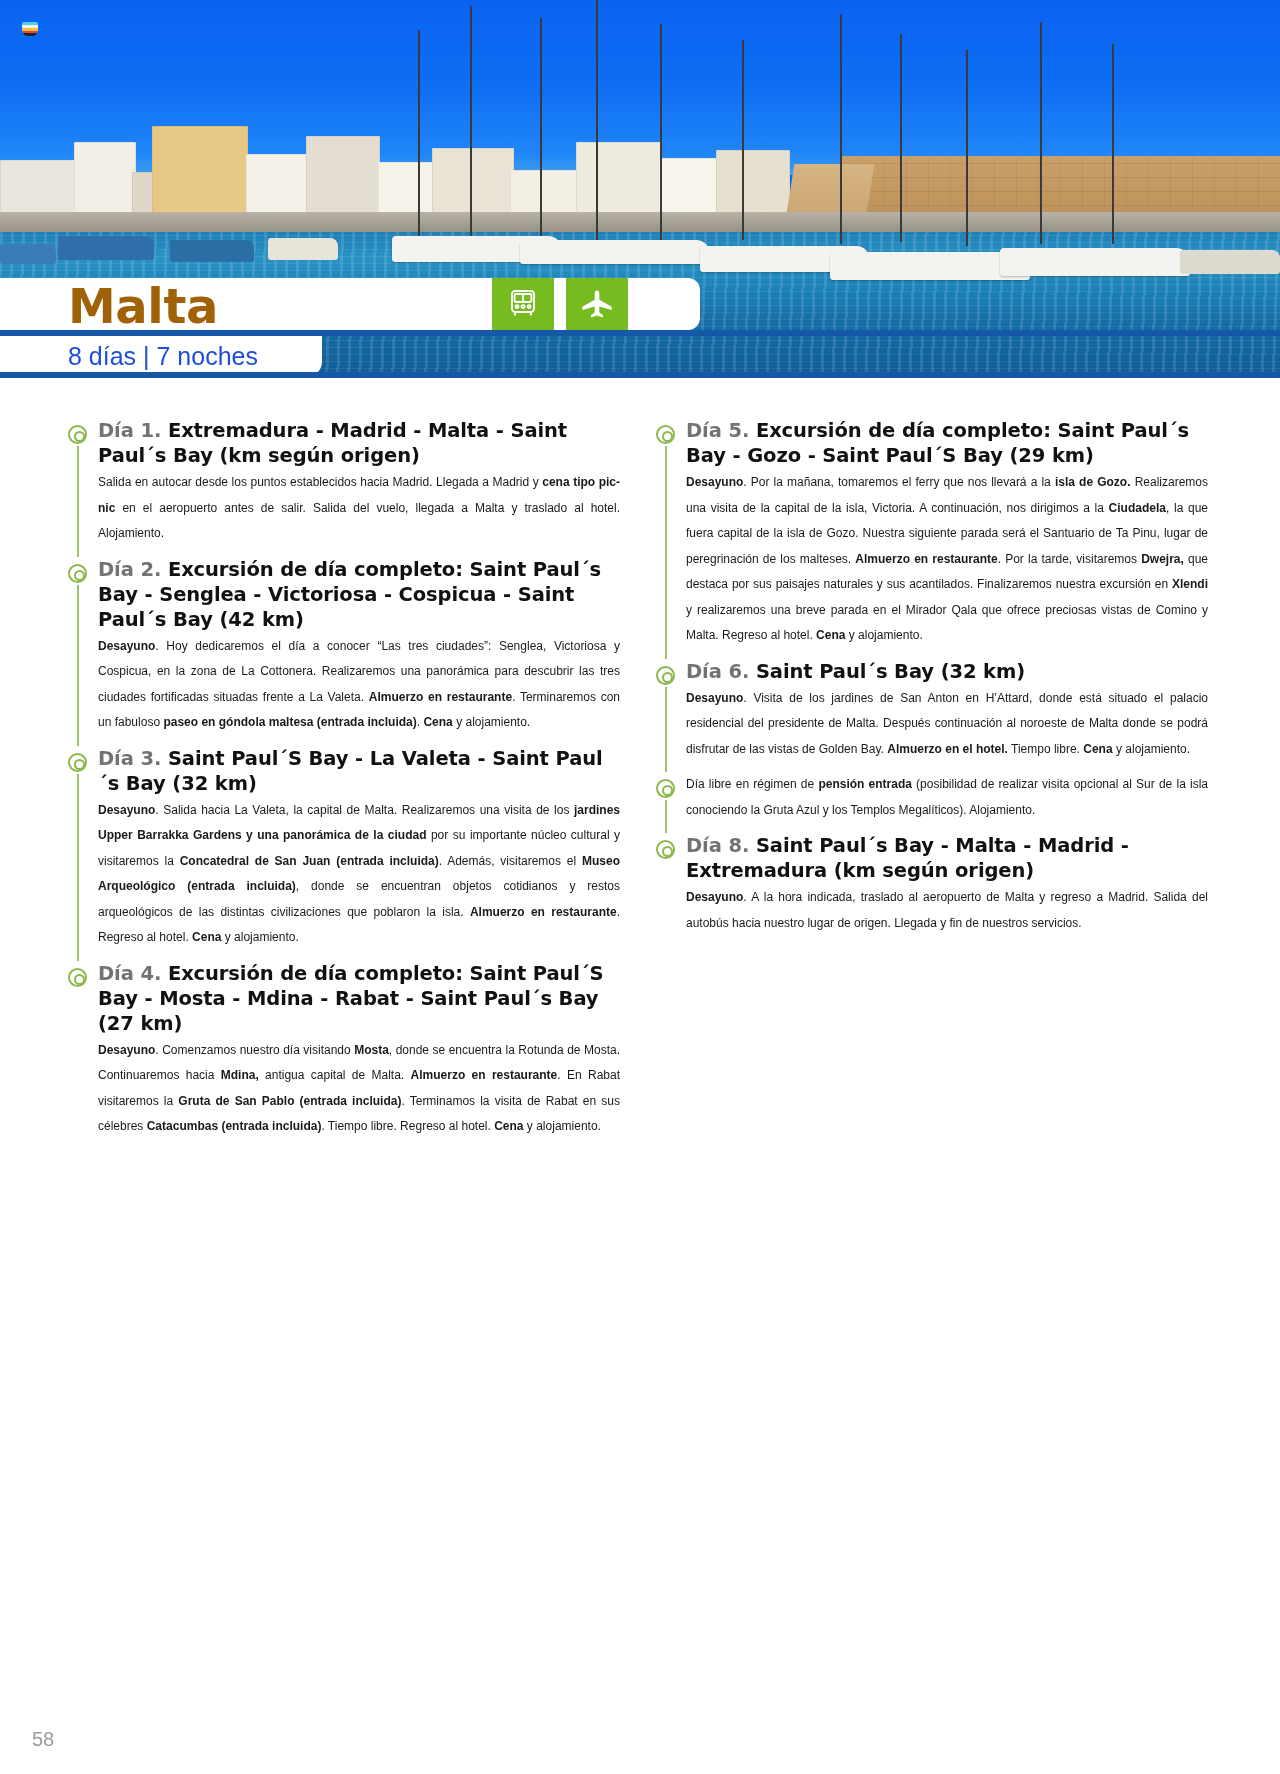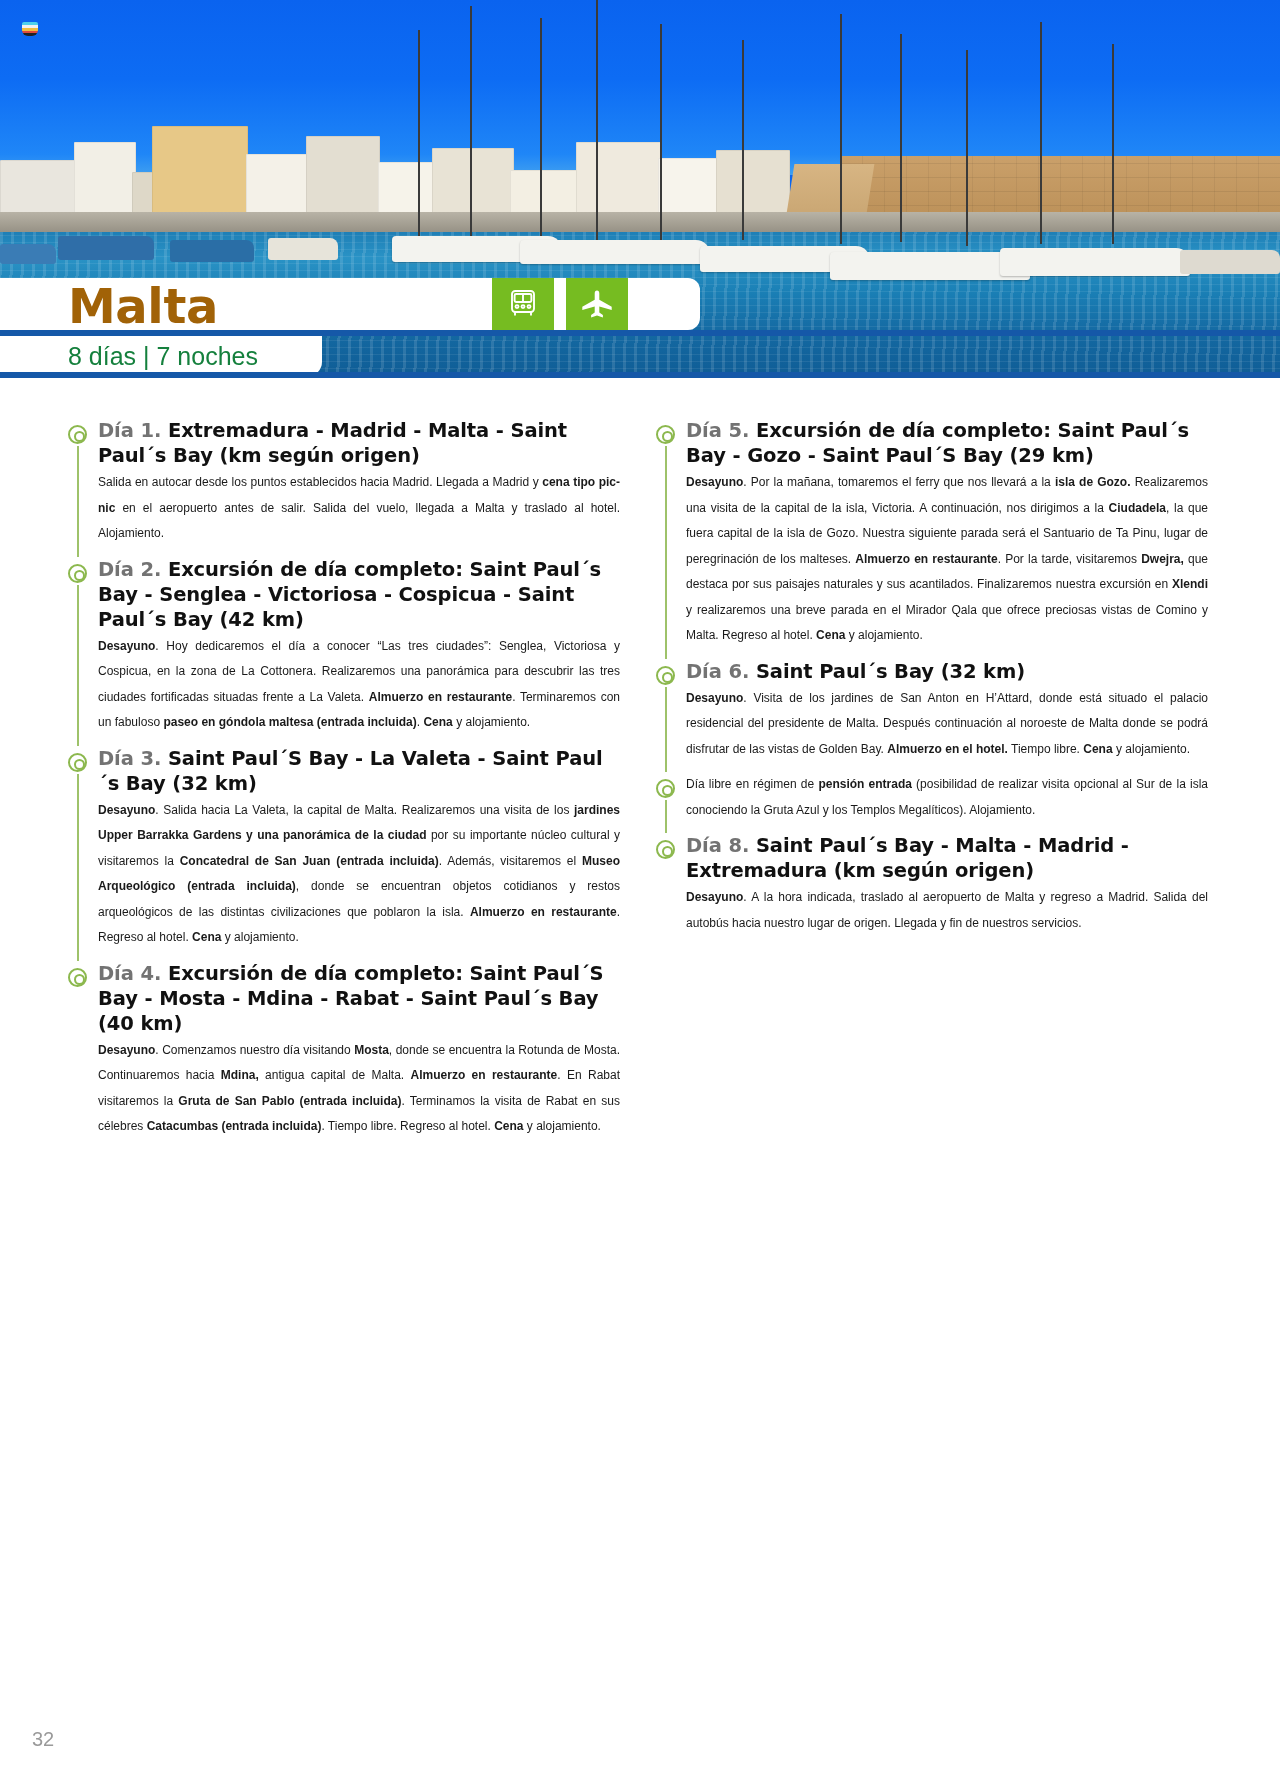--- a/index.html
+++ b/index.html
@@ -98,21 +98,21 @@
   .blue-rule {
     position:absolute; left:0; top:330px; width:1280px; height:6px;
     background:#1558a8; z-index:5;
   }
   .sub-plate {
     position:absolute; left:0; top:336px; width:322px; height:40px;
     background:#ffffff; border-radius: 0 0 14px 0; z-index:5;
   }
   .sub-text {
     position:absolute; left:68px; top:340px; z-index:6;
-    font-size:25px; color:#15803d; font-weight:400; line-height:32px;
+    font-size:25px; color:#1d4ed8; font-weight:400; line-height:32px;
   }
   .bottom-rule {
     position:absolute; left:0; top:372px; width:1280px; height:6px;
     background:#1558a8; z-index:5;
   }
 
   
   .cols {
     position:absolute; left:0; top:418px; width:1280px;
     display:flex; gap:0;
@@ -281,21 +281,21 @@
           <span>Saint Paul´S Bay - La Valeta - Saint Paul´s Bay (32 km)</span>
         </div>
         <div class="day-body"><b>Desayuno</b>. Salida hacia La Valeta, la capital de Malta. Realizaremos una visita de los <b>jardines Upper Barrakka Gardens y una panorámica de la ciudad</b> por su importante núcleo cultural y visitaremos la <b>Concatedral de San Juan (entrada incluida)</b>. Además, visitaremos el <b>Museo Arqueológico (entrada incluida)</b>, donde se encuentran objetos cotidianos y restos arqueológicos de las distintas civilizaciones que poblaron la isla. <b>Almuerzo en restaurante</b>. Regreso al hotel. <b>Cena</b> y alojamiento.</div>
       </div>
 
       <div class="day">
         <span class="day-marker"></span>
 
         <div class="day-title">
           <span class="day-no">Día 4.</span>
-          <span>Excursión de día completo: Saint Paul´S Bay - Mosta - Mdina - Rabat - Saint Paul´s Bay (40 km)</span>
+          <span>Excursión de día completo: Saint Paul´S Bay - Mosta - Mdina - Rabat - Saint Paul´s Bay (27 km)</span>
         </div>
         <div class="day-body"><b>Desayuno</b>. Comenzamos nuestro día visitando <b>Mosta</b>, donde se encuentra la Rotunda de Mosta. Continuaremos hacia <b>Mdina,</b> antigua capital de Malta. <b>Almuerzo en restaurante</b>. En Rabat visitaremos la <b>Gruta de San Pablo (entrada incluida)</b>. Terminamos la visita de Rabat en sus célebres <b>Catacumbas (entrada incluida)</b>. Tiempo libre. Regreso al hotel. <b>Cena</b> y alojamiento.</div>
       </div>
     </div>
 
     <div class="col col-right">
 
       <div class="day">
         <span class="day-marker"></span>
         <span class="day-line"></span>
@@ -328,14 +328,14 @@
         <div class="day-title">
           <span class="day-no">Día 8.</span>
           <span>Saint Paul´s Bay - Malta - Madrid - Extremadura (km según origen)</span>
         </div>
         <div class="day-body"><b>Desayuno</b>. A la hora indicada, traslado al aeropuerto de Malta y regreso a Madrid. Salida del autobús hacia nuestro lugar de origen. Llegada y fin de nuestros servicios.</div>
       </div>
     </div>
 
   </div>
 
-  <div class="page-no">32</div>
+  <div class="page-no">58</div>
 </div>
 
 </body></html>

